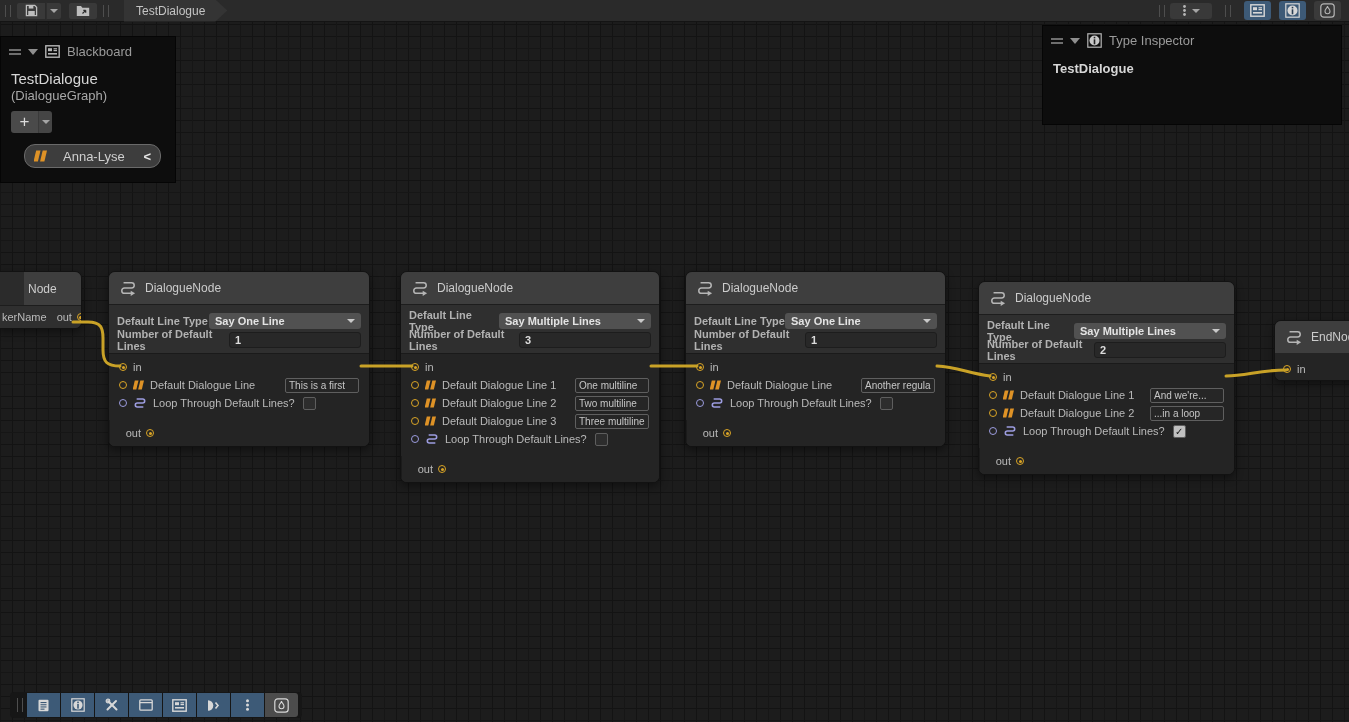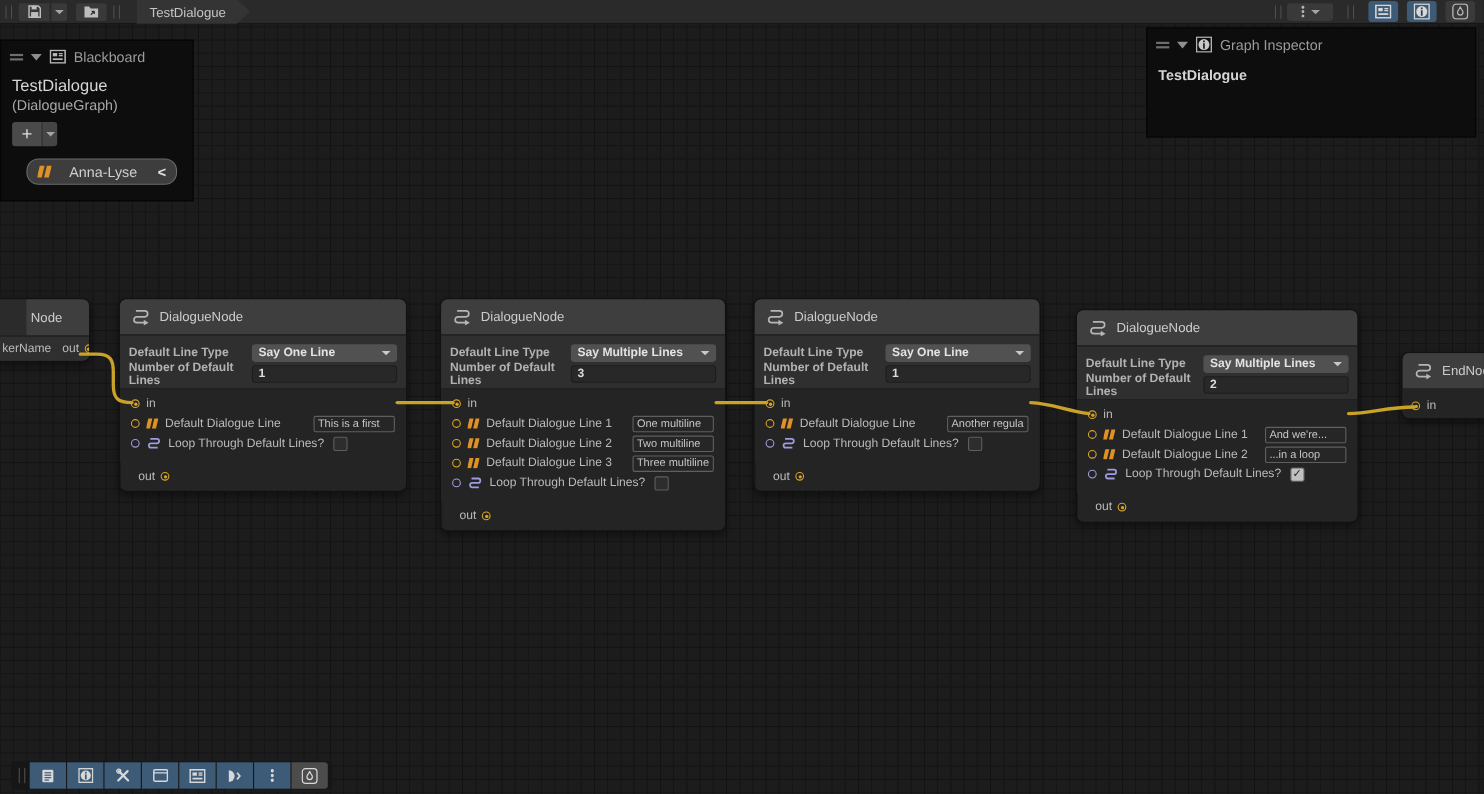--- a/index.html
+++ b/index.html
@@ -73,21 +73,21 @@
 
   
   .node { position:absolute; background:#2b2b2b; border:1px solid #121212; border-radius:7px;
     box-shadow:0 3px 8px rgba(0,0,0,.45); z-index:10; overflow:hidden; }
   .node-title { height:32px; display:flex; align-items:center; gap:8px; padding:0 10px;
     background:#3e3e3e; color:#cccccc; font-size:12px; }
   .props { height:50px; padding:6px 8px; background:#2f2f2f; border-top:1px solid #1d1d1d;
     border-bottom:1px solid #1a1a1a; }
   .prop-row { height:19px; display:flex; align-items:center;font-weight:bold; }
   .prop-label { flex:1; color:#b2b2b2; font-size:11px; }
-  .dropdown { width:132px; height:16px; background:#515151; border-radius:3px; color:#e3e3e3;
+  .dropdown { width:152px; height:16px; background:#515151; border-radius:3px; color:#e3e3e3;
     font-size:11px; display:flex; align-items:center; padding:0 6px;justify-content:space-between; }
   .dropdown .dd-caret { margin-left:auto; width:0; height:0; border-left:4px solid transparent;
     border-right:4px solid transparent; border-top:4px solid #c9c9c9; }
   .textfield { width:132px; height:16px; background:#282828; border:1px solid #1d1d1d; border-radius:3px;
     color:#dcdcdc; font-size:11px; display:flex; align-items:center; padding:0 5px; }
   .ports { display:flex; background:#242424;flex-direction:column; }
   .ports-left { flex:1; padding:4px 0 8px 0; }
   .ports-right { width:52px; border-left:1px solid #1b1b1b; padding:4px 0; }
   .port-row { height:18px; display:flex; align-items:center; gap:6px; padding:0 10px;
     color:#bababa; font-size:11px; }
@@ -436,21 +436,21 @@
   <div class="panel" id="inspector">
     <div class="panel-header">
       <span class="drag-lines"></span>
       <span class="fold"></span>
       <svg class="icon" width="15" height="15" viewBox="0 0 15 15">
           <rect x="0.8" y="0.8" width="13.4" height="13.4" fill="none" stroke="#b5b5b5" stroke-width="1.2"></rect>
           <circle cx="7.5" cy="7.5" r="5" fill="#c8c8c8"></circle>
           <rect x="6.7" y="3.8" width="1.6" height="1.6" fill="#222"></rect>
           <rect x="6.7" y="6.3" width="1.6" height="5" fill="#222"></rect>
         </svg>
-      <span>Graph Inspector</span>
+      <span>Type Inspector</span>
     </div>
     <div class="insp-name">TestDialogue</div>
   </div>
 
   <div class="toolbar-top">
     <span class="tb-handle"></span>
     <span class="tb-btn lft">
       <svg class="icon" width="13" height="13" viewBox="0 0 14 14">
           <path d="M1.5 1.5 h9 l2 2 v9 h-11 z" fill="none" stroke="#bdbdbd" stroke-width="1.4"></path>
           <rect x="4" y="1.5" width="5" height="3.4" fill="#bdbdbd"></rect>

